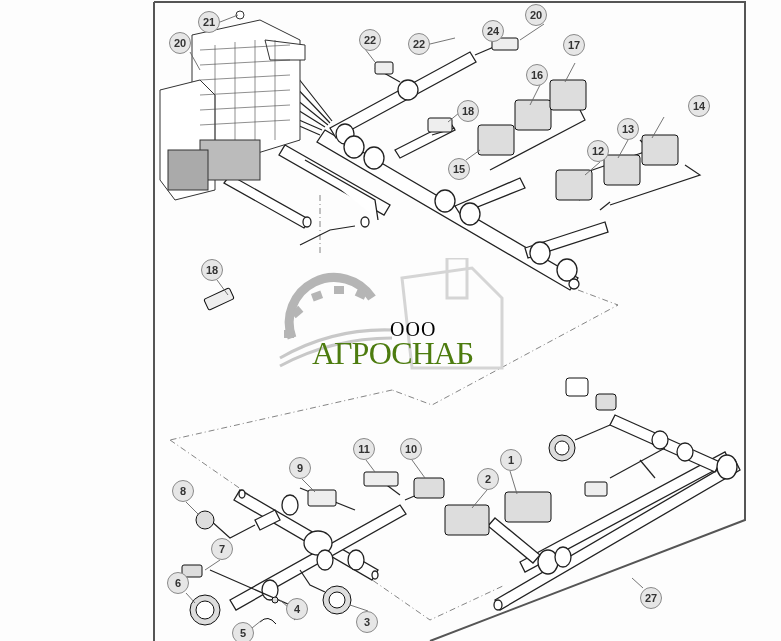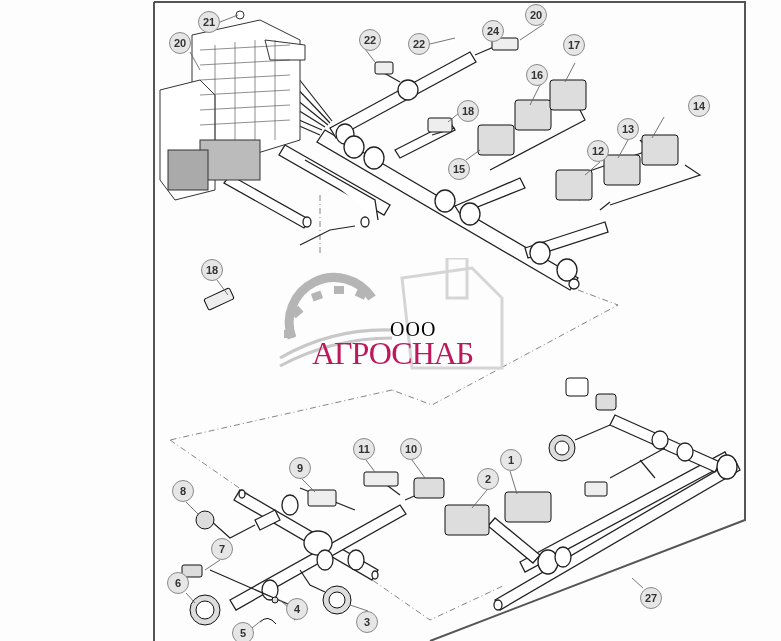--- a/index.html
+++ b/index.html
@@ -1,21 +1,21 @@
 <!DOCTYPE html>
 <html><head>
 <meta charset="utf-8">
 <style>
   html, body { margin:0; padding:0; background:#fdfdfd; }
   body { width:781px; height:641px; position:relative; overflow:hidden; font-family:"Liberation Sans", sans-serif; }
   #stage { position:absolute; left:0; top:0; width:781px; height:641px; }
   .callout { position:absolute; width:22px; height:22px; border-radius:50%; background:#e6e6e6; border:1px solid #8a8a8a; box-sizing:border-box; font:bold 11px "Liberation Sans", sans-serif; color:#333; display:flex; align-items:center; justify-content:center; }
   .watermark { position:absolute; left:272px; top:258px; width:240px; height:130px; pointer-events:none; }
   .wm-ooo { position:absolute; left:390px; top:318px; font:20px "Liberation Serif", serif; color:#000000; letter-spacing:1px; }
-  .wm-name { position:absolute; left:312px; top:335px; font:32px "Liberation Serif", serif; color:#be185d; letter-spacing:-1px; }
+  .wm-name { position:absolute; left:312px; top:335px; font:32px "Liberation Serif", serif; color:#4d7c0f; letter-spacing:-1px; }
 </style>
 </head>
 <body>
 
 <div id="stage">
   <svg width="781" height="641" viewBox="0 0 781 641" style="position:absolute;left:0;top:0">
 
     <path d="M154 2 L745 2 L745 520 L430 641" fill="none" stroke="#555" stroke-width="2"></path>
     <line x1="154" y1="2" x2="154" y2="641" stroke="#555" stroke-width="2"></line>
 

